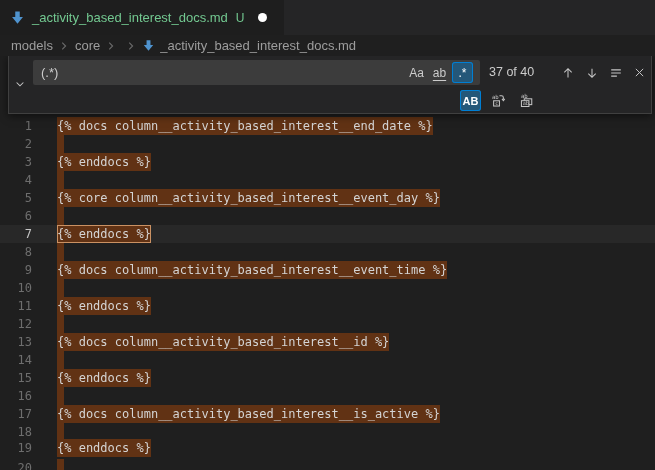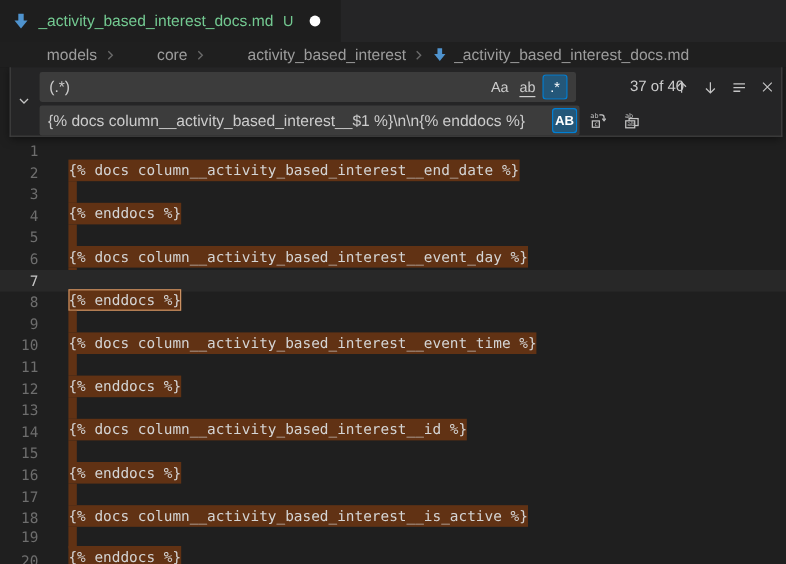--- a/index.html
+++ b/index.html
@@ -22,40 +22,40 @@
   .tab .label{color:var(--git-green);font-size:13px;margin-left:7px;white-space:nowrap;}
   .tab .status{color:var(--git-green);font-size:12px;margin-left:8px;}
   .tab .dot{width:9px;height:9px;border-radius:50%;background:#ffffff;margin-left:13px;}
 
   
   .breadcrumbs{
     position:absolute;top:35px;left:0;right:0;height:21px;
     display:flex;align-items:center;padding-left:11px;gap:2px;
     font-size:13px;color:var(--breadcrumb-text);background:var(--editor-bg);
   }
-  .crumb{cursor:pointer;white-space:nowrap;margin-left:28px;}
+  .crumb{cursor:pointer;white-space:nowrap;}
   .sep{display:flex;align-items:center;margin:0 2px;}
   .bc-file{display:flex;align-items:center;gap:5px;cursor:pointer;}
 
   
   .editor{position:absolute;top:56px;left:0;right:0;bottom:0;background:var(--editor-bg);overflow:hidden;}
   .line{position:absolute;left:0;right:0;height:18px;}
   .line.current{background:var(--current-line-bg);}
   .num{
     position:absolute;left:0;top:0;width:32px;text-align:right;
     font-family:"DejaVu Sans Mono",monospace;font-size:12px;line-height:18px;
     color:var(--line-number);
   }
   .line.current .num{color:var(--line-number-active);}
   .code{
     position:absolute;left:57px;top:0;
     font-family:"DejaVu Sans Mono",monospace;font-size:12px;line-height:18px;
     color:var(--code-text);white-space:pre;
   }
-  .match{background:var(--match-bg);display:inline-block;height:18px;vertical-align:top;margin-top:16px;}
+  .match{background:var(--match-bg);display:inline-block;height:18px;vertical-align:top;}
   .match.empty{width:7px;}
   .match.current-match{outline:1px solid var(--current-match-border);outline-offset:-1px;}
 
   
   .find-widget{
     position:absolute;left:8px;top:-1px;width:644px;height:59px;
     background:var(--widget-bg);box-sizing:border-box;
     border:1px solid #404040;border-top:none;
     box-shadow:0 2px 8px rgba(0,0,0,.55);
     z-index:5;
@@ -75,21 +75,21 @@
   .fw-options{position:absolute;top:7px;left:397px;display:flex;gap:2px;text-align:center;}
   .opt{
     width:21px;height:21px;display:flex;align-items:center;justify-content:center;
     font-size:12px;color:#cccccc;border-radius:3px;cursor:pointer;user-select:none;
   }
   .opt.word{text-decoration:underline;text-underline-offset:3px;}
   .opt.active{background:var(--option-active-bg);box-shadow:inset 0 0 0 1px var(--accent-blue);color:#ffffff;}
   .opt.preserve{position:absolute;left:451px;top:35px;font-size:11px;font-weight:bold;}
   .results{
     position:absolute;left:480px;top:5px;height:25px;line-height:25px;
-    font-size:12.5px;color:#cccccc;white-space:nowrap;margin-left:36px;
+    font-size:12.5px;color:#cccccc;white-space:nowrap;
   }
   .fw-actions{position:absolute;left:548px;top:7px;display:flex;gap:3px;}
   .replace-actions{position:absolute;left:479px;top:35px;display:flex;gap:7px;}
   .icon-btn{
     width:21px;height:21px;display:flex;align-items:center;justify-content:center;
     color:#c5c5c5;border-radius:4px;cursor:pointer;
   }
   .icon-btn svg{display:block;}
 </style>
 </head>
@@ -116,21 +116,20 @@
         <svg width="14" height="14" viewBox="0 0 16 16">
           <path d="M6 4.2l3.8 3.8L6 11.8" stroke="#6a6a6a" stroke-width="1.3" fill="none"></path>
         </svg>
       </span>
     <span class="crumb">core</span>
     <span class="sep">
         <svg width="14" height="14" viewBox="0 0 16 16">
           <path d="M6 4.2l3.8 3.8L6 11.8" stroke="#6a6a6a" stroke-width="1.3" fill="none"></path>
         </svg>
       </span>
-    <span class="crumb">activity_based_interest</span>
     <span class="sep">
         <svg width="14" height="14" viewBox="0 0 16 16">
           <path d="M6 4.2l3.8 3.8L6 11.8" stroke="#6a6a6a" stroke-width="1.3" fill="none"></path>
         </svg>
       </span>
     <span class="bc-file">
       <span style="display:flex;">
         <svg width="13" height="13" viewBox="0 0 16 16">
             <path d="M5.6 1.5h4.8v6h3.4L8 14.6 2.2 7.5h3.4z" fill="#4f93ce"></path>
           </svg>
@@ -152,21 +151,21 @@
         <div class="line" style="top: 97px;">
           <span class="num">3</span>
           <span class="code"><span class="match">{% enddocs %}</span></span>
         </div>
         <div class="line" style="top: 115px;">
           <span class="num">4</span>
           <span class="code"><span class="match empty"></span></span>
         </div>
         <div class="line" style="top: 133px;">
           <span class="num">5</span>
-          <span class="code"><span class="match">{% docs column__activity_based_interest__event_day %}</span></span>
+          <span class="code"><span class="match">{% core column__activity_based_interest__event_day %}</span></span>
         </div>
         <div class="line" style="top: 151px;">
           <span class="num">6</span>
           <span class="code"><span class="match empty"></span></span>
         </div>
         <div class="line current" style="top: 169px;">
           <span class="num">7</span>
           <span class="code"><span class="match current-match">{% enddocs %}</span></span>
         </div>
         <div class="line" style="top: 187px;">
@@ -266,21 +265,20 @@
         </div>
         <div class="icon-btn">
           <span style="display:flex;">
               <svg width="13" height="13" viewBox="0 0 16 16">
                 <path d="M3.5 3.5l9 9M12.5 3.5l-9 9" stroke="#c5c5c5" stroke-width="1.2" fill="none"></path>
               </svg>
             </span>
         </div>
       </div>
 
-      <input class="fw-input replace" type="text" value="{% docs column__activity_based_interest__$1 %}\n\n{% enddocs %}" style="">
 
       <div class="opt active preserve">AB</div>
 
       <div class="replace-actions">
         <div class="icon-btn">
           <span style="display:flex;">
             <svg width="15" height="15" viewBox="0 0 16 16">
               <text x="1" y="6" font-size="6" fill="#c5c5c5" font-family="DejaVu Sans Mono,monospace">ab</text>
               <path d="M9 3h2.2a2 2 0 0 1 2 2v1.8" stroke="#c5c5c5" stroke-width="1.1" fill="none"></path>
               <path d="M11.7 6.2l1.5 1.9 1.5-1.9" stroke="#c5c5c5" stroke-width="1.1" fill="none"></path>

